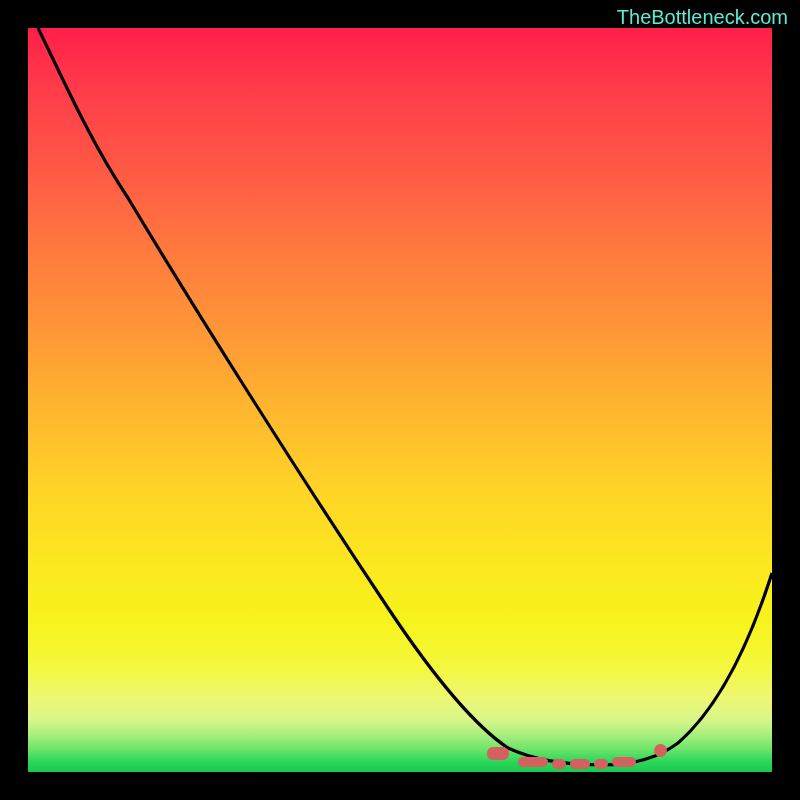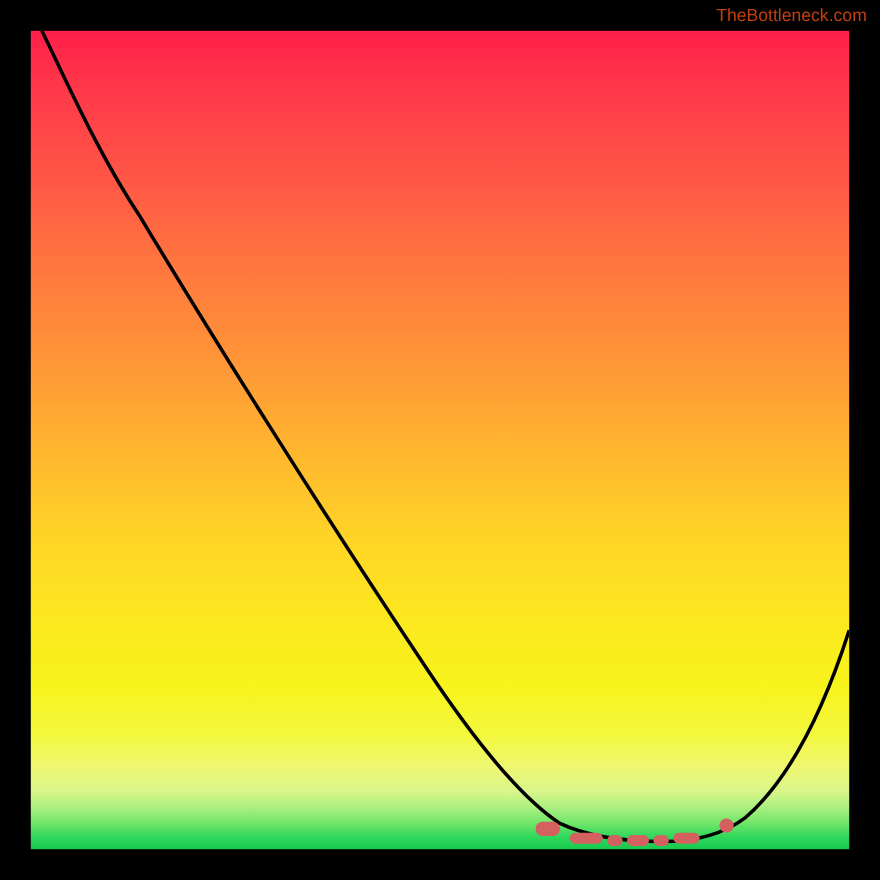--- a/index.html
+++ b/index.html
@@ -8,22 +8,22 @@
     width: 800px;
     height: 800px;
     background: #000;
     position: relative;
     font-family: Arial, sans-serif;
   }
   .watermark {
     position: absolute;
     top: 6px;
     right: 12px;
-    color: #c2410c;
-    font-size: 16px;
+    color: #5eead4;
+    font-size: 20px;
     font-weight: 500;
     z-index: 10;
   }
   .plot-area {
     position: absolute;
     left: 28px;
     top: 28px;
     width: 744px;
     height: 744px;
     background: linear-gradient(to bottom,

